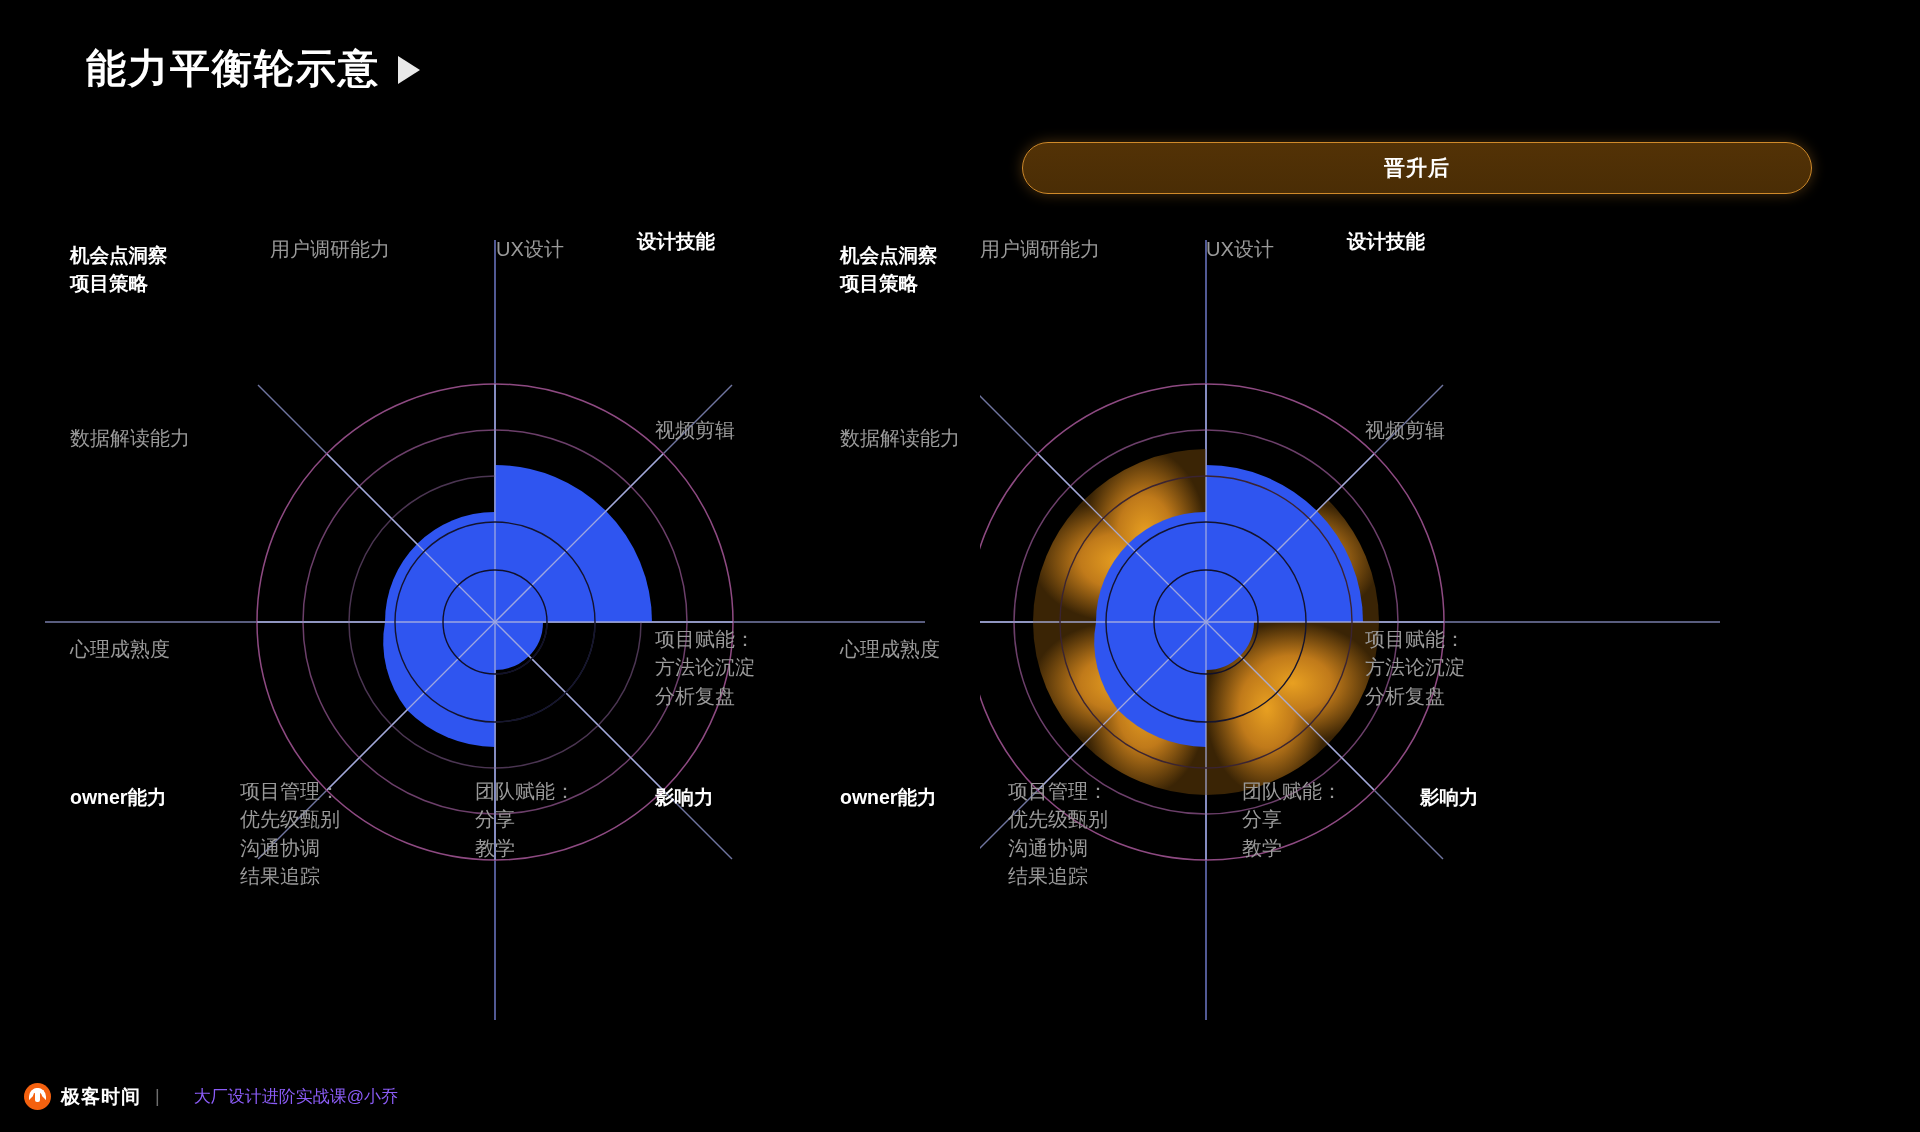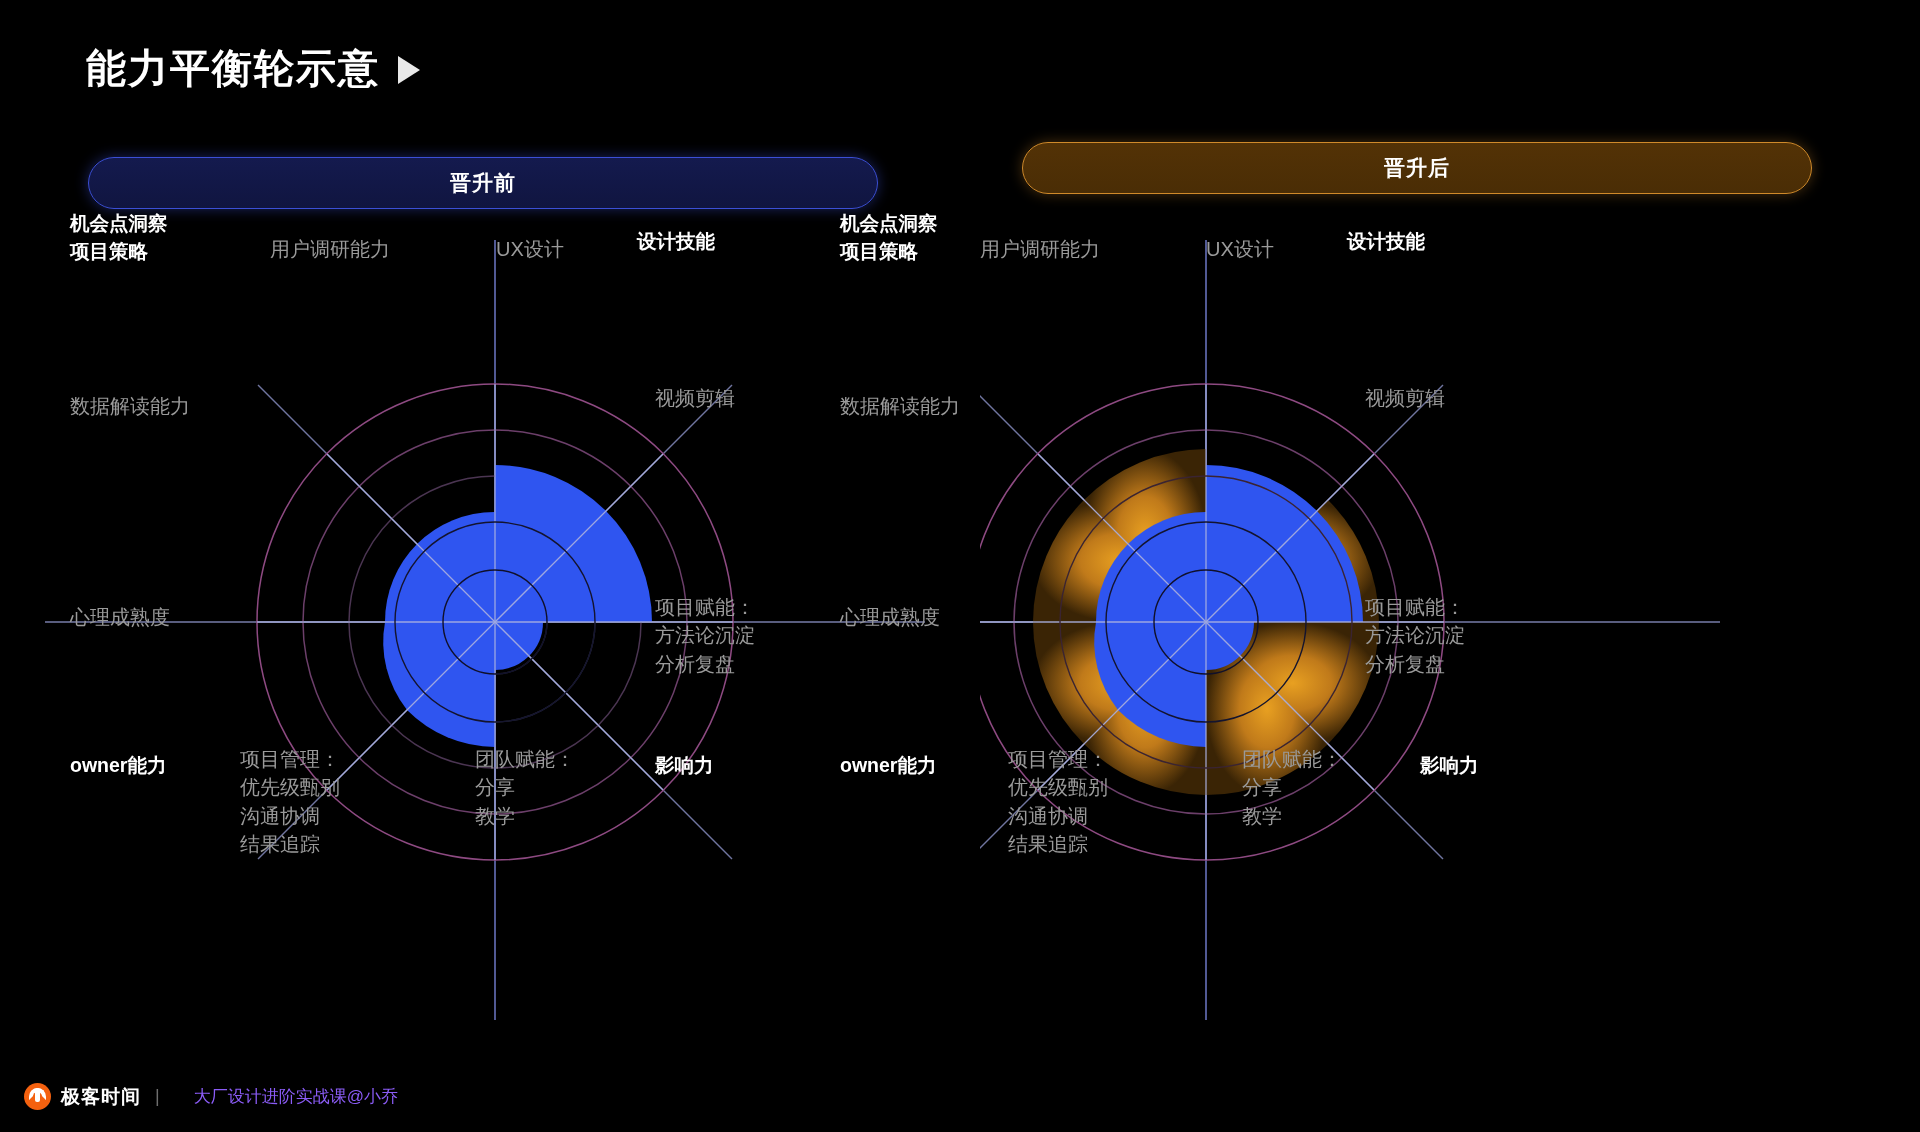--- a/index.html
+++ b/index.html
@@ -49,21 +49,21 @@
   .chart{ position:absolute; top:240px; width:880px; height:780px; }
   .chart-left{ left:45px; }
   .chart-right{ left:980px; }
   .chart svg{ display:block; }
 
   
   .lab{ position:absolute; white-space:pre-line; line-height:1.42; }
   .lab.major{ color:#ffffff; font-weight:bold; font-size:19.5px; }
   .lab.minor{ color:#9a9a9a; font-weight:normal; font-size:20px; }
   .lab.ctr{ text-align:center; }
-  .lab.lft{ text-align:left; }
+  .lab.lft{ text-align:left;margin-top:32px; }
   .lab.rgt{ text-align:right; }
 
   
   .footer{
     position:absolute; left:24px; bottom:22px;
     display:flex; align-items:center; gap:10px;
   }
   .logo-mark{
     width:27px;height:27px;border-radius:50%;
     background:#f4610f; position:relative; flex:none;
@@ -85,23 +85,20 @@
 </head>
 <body>
 
 <div class="slide">
 
   <div class="title-row">
     <div class="title-text">能力平衡轮示意</div>
     <div class="title-arrow"></div>
   </div>
 
-  <div class="pill pill-before">
-    <span>晋升前</span>
-  </div>
   <div class="pill pill-after">
     <span>晋升后</span>
   </div>
 
   <div class="chart chart-left">
     <svg width="880" height="780" viewBox="0 0 880 780">
       <defs>
         <radialGradient id="ringglowL" cx="50%" cy="50%" r="50%">
           <stop offset="0%" stop-color="#000"></stop>
             <stop offset="100%" stop-color="#000"></stop>

